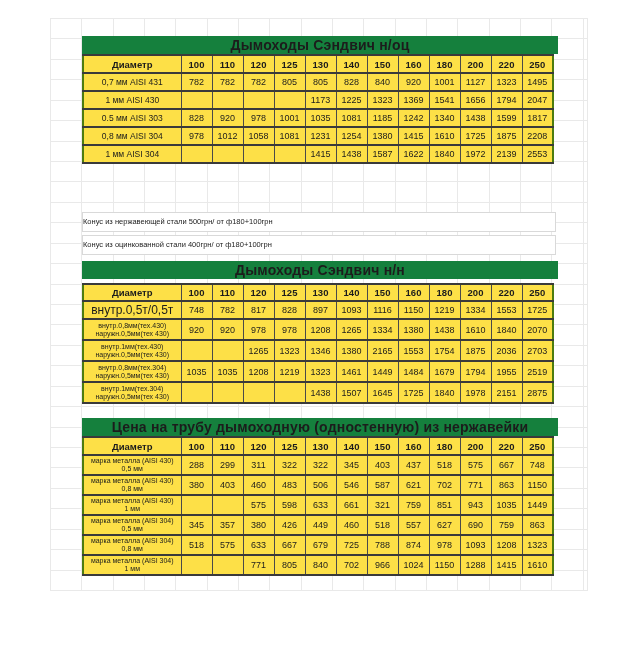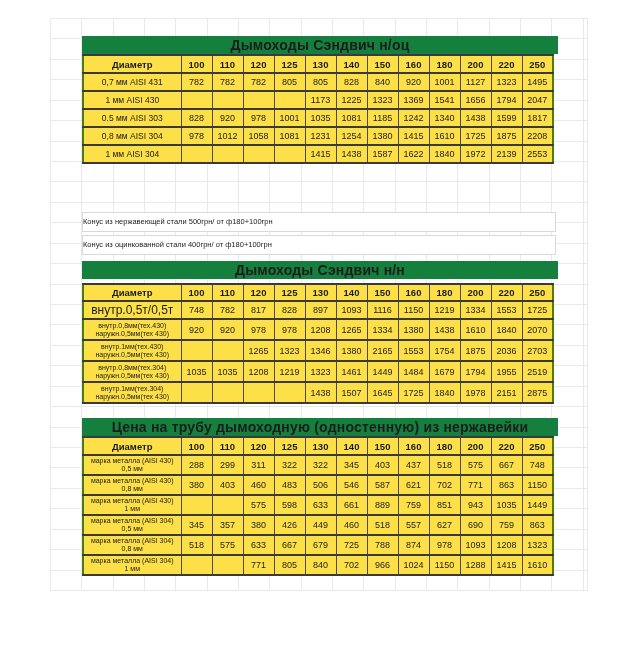--- a/index.html
+++ b/index.html
@@ -373,21 +373,21 @@
       </tr>
       <tr>
         <td class="lbl">марка металла (AISI 430)
 1 мм</td>
         <td></td>
         <td></td>
         <td>575</td>
         <td>598</td>
         <td>633</td>
         <td>661</td>
-        <td>889</td>
+        <td>321</td>
         <td>759</td>
         <td>851</td>
         <td>943</td>
         <td>1035</td>
         <td>1449</td>
       </tr>
       <tr>
         <td class="lbl">марка металла (AISI 304)
 0,5 мм</td>
         <td>345</td>

